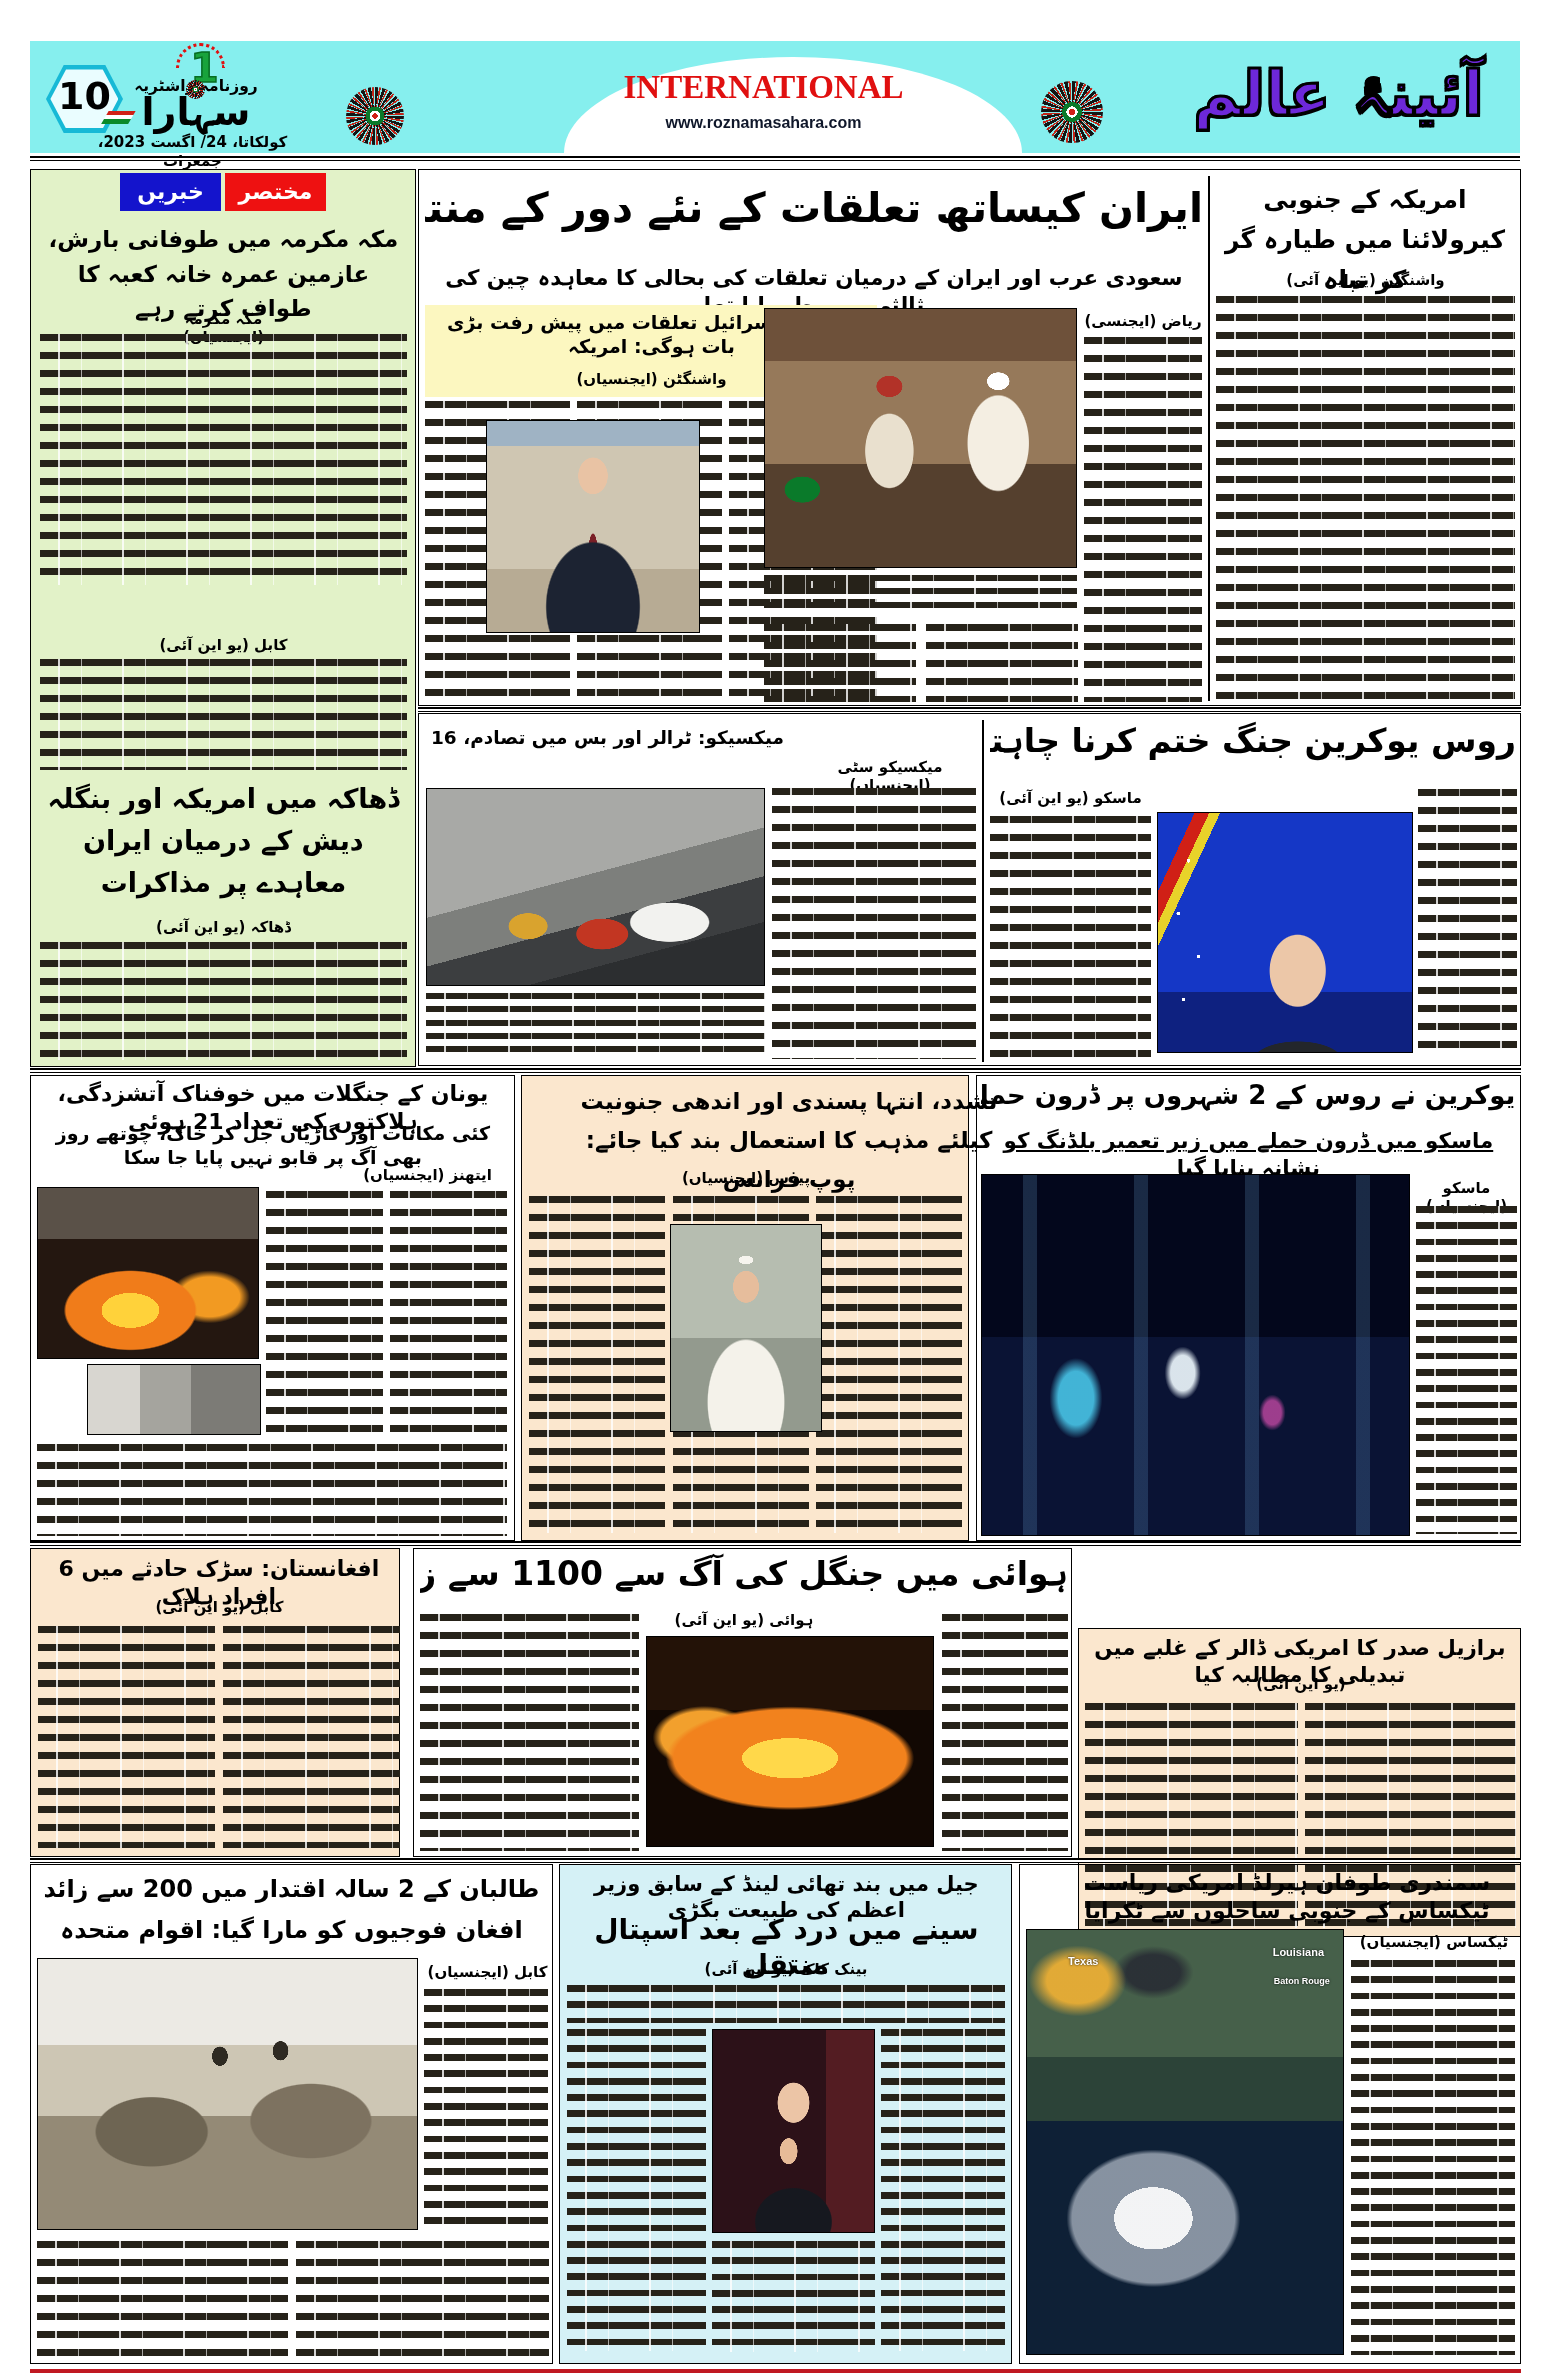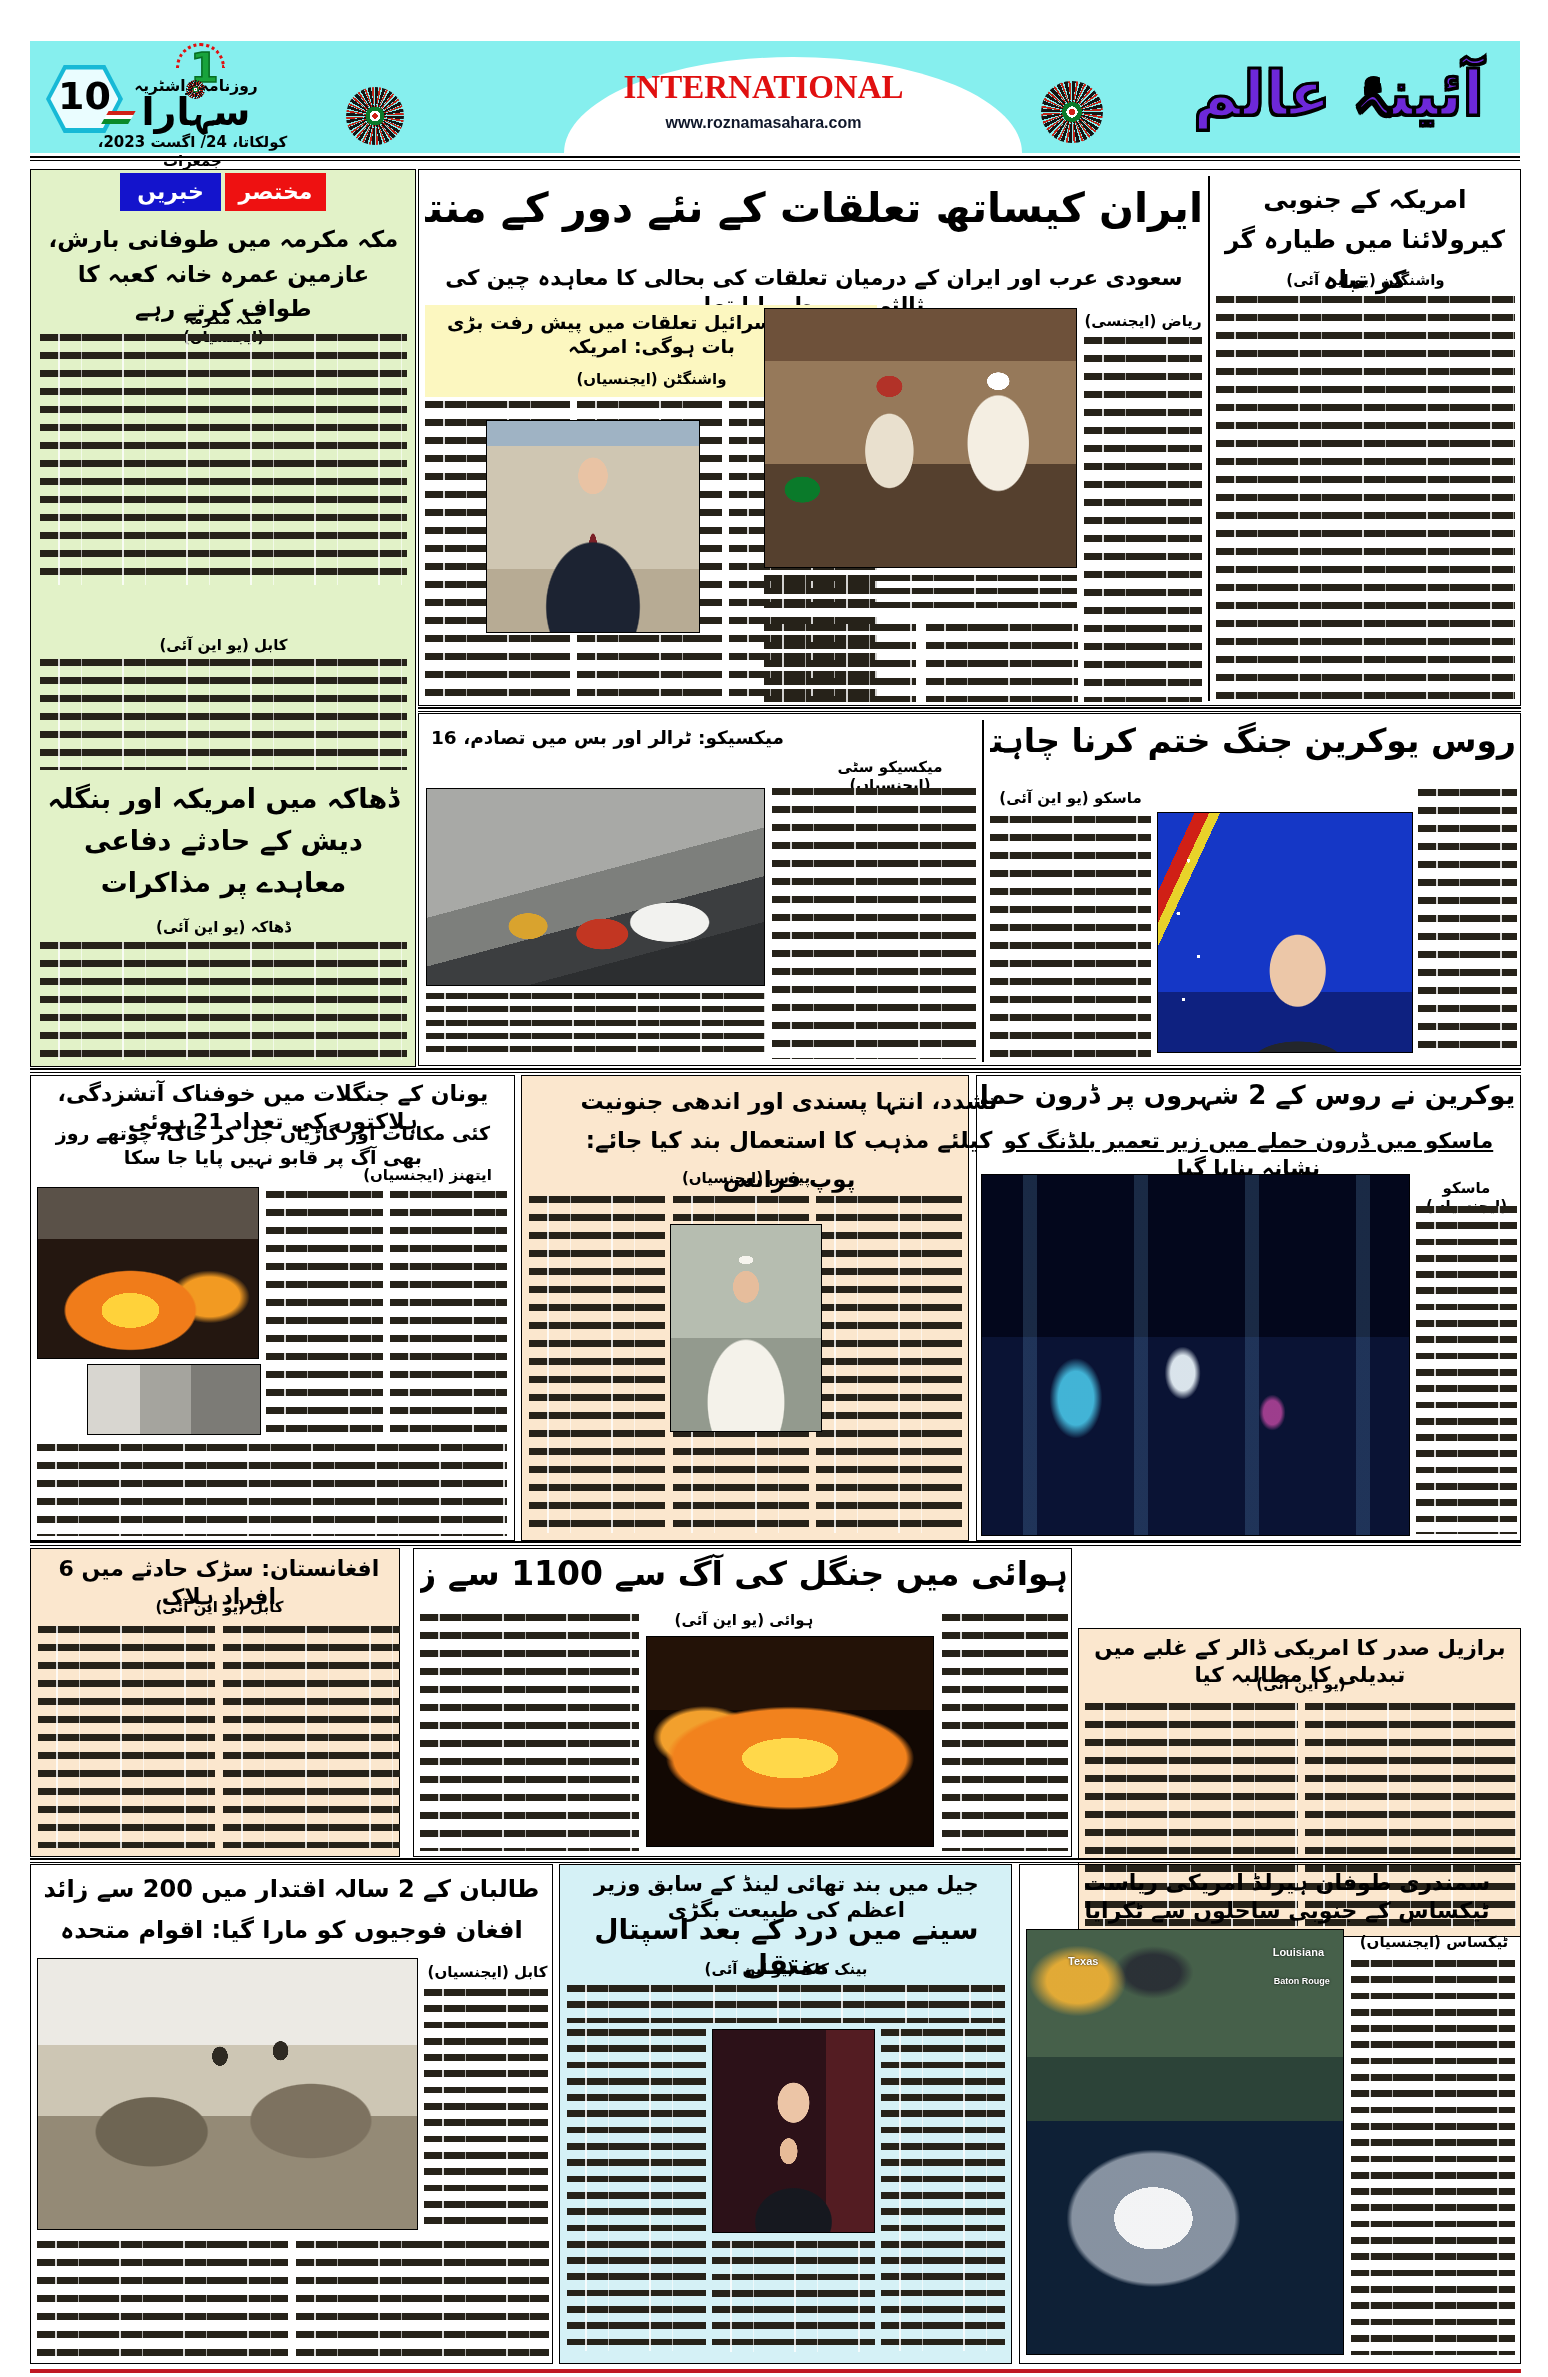--- a/index.html
+++ b/index.html
@@ -127,21 +127,21 @@
   <div class="abs" style="left:89px;top:3px;width:101px;height:38px;background:#1414cc;color:#fff;font-size:22px;font-weight:700;text-align:center;line-height:38px;direction:rtl;">خبریں</div>
   <div class="abs" style="left:194px;top:3px;width:101px;height:38px;background:#ee1111;color:#fff;font-size:22px;font-weight:700;text-align:center;line-height:38px;direction:rtl;">مختصر</div>
 
   <div class="abs u ctr" style="left:7.4px;top:52px;width:370px;font-size:23px;line-height:1.5;">مکہ مکرمہ میں طوفانی بارش، عازمین عمرہ خانہ کعبہ کا طواف کرتے رہے</div>
   <div class="abs dl" style="left:111px;top:140px;width:163px;">مکہ مکرمہ (ایجنسیاں)</div>
   <div class="abs greek g24" style="left:9px;top:164px;width:367px;height:251px;"></div>
 
   <div class="abs dl" style="left:111px;top:466px;width:163px;">کابل (یو این آئی)</div>
   <div class="abs greek g24" style="left:9px;top:489px;width:367px;height:111px;"></div>
 
-  <div class="abs u ctr" style="left:7.4px;top:608px;width:370px;font-size:27px;line-height:1.55;">ڈھاکہ میں امریکہ اور بنگلہ دیش کے حادثے دفاعی معاہدے پر مذاکرات</div>
+  <div class="abs u ctr" style="left:7.4px;top:608px;width:370px;font-size:27px;line-height:1.55;">ڈھاکہ میں امریکہ اور بنگلہ دیش کے درمیان ایران معاہدے پر مذاکرات</div>
   <div class="abs dl" style="left:111px;top:748px;width:163px;">ڈھاکہ (یو این آئی)</div>
   <div class="abs greek g24" style="left:9px;top:772px;width:367px;height:118px;"></div>
 </div>
 
 <div class="abs box" style="left:418px;top:169px;width:1103px;height:537px;">
   <div class="abs vr" style="left:789px;top:6px;height:525px;"></div>
 
   <div class="abs u ctr" style="left:798px;top:10.3px;width:296px;font-size:25px;line-height:1.6;">امریکہ کے جنوبی کیرولائنا میں طیارہ گر کر تباہ</div>
   <div class="abs dl" style="left:865px;top:101px;width:163px;">واشنگٹن (یو این آئی)</div>
   <div class="abs greek g24" style="left:797px;top:126px;width:299px;height:403px;"></div>

